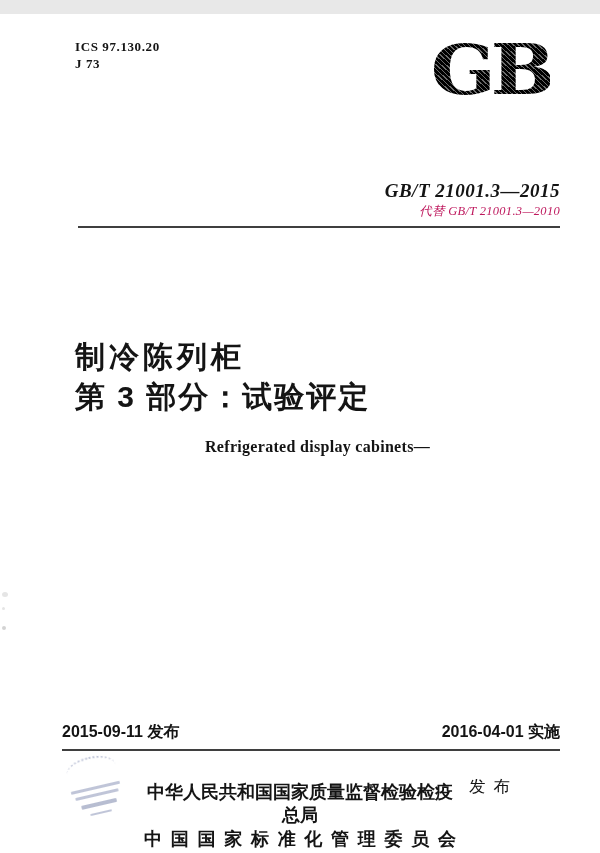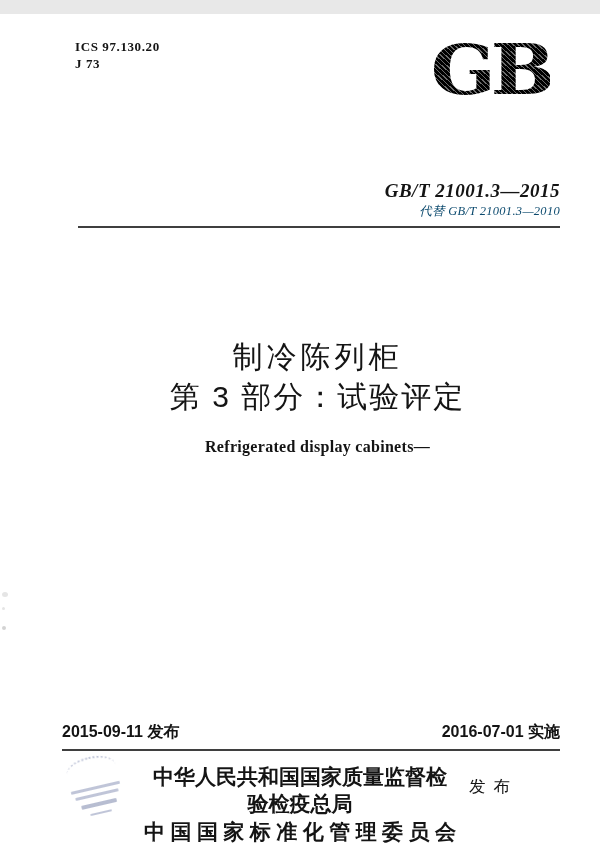--- a/index.html
+++ b/index.html
@@ -32,50 +32,50 @@
   
   .main-title{
     position:absolute;left:77px;top:106px;width:486px;
     font-size:39px;font-weight:bold;
     text-align:justify;text-align-last:justify;
     line-height:1.1;
   }
   
   .std-block{position:absolute;right:40px;top:166px;text-align:right;font-style:italic;}
   .std-no{font-size:19px;font-weight:bold;letter-spacing:0.5px;}
-  .std-replaces{font-size:12.5px;margin-top:1px;letter-spacing:0.3px;color:#0c4a6e;}
+  .std-replaces{font-size:12.5px;margin-top:1px;letter-spacing:0.3px;color:#be185d;}
   .rule{position:absolute;height:2px;background:#3f3f3f;}
   .rule-top{left:78px;right:40px;top:212px;}
   .rule-bottom{left:62px;right:40px;top:735px;}
   
   .cn-title{
     position:absolute;left:75px;right:40px;top:323px;
-    text-align:center;
+    text-align:left;
     font-family:"Liberation Sans", sans-serif;
-    font-weight:normal;font-size:30px;line-height:1.32;
+    font-weight:bold;font-size:30px;line-height:1.32;
   }
   .cn-title .l1{letter-spacing:4px;}
   .cn-title .l2{letter-spacing:2px;}
   
   .en-title{
     position:absolute;left:75px;right:40px;top:421px;
     text-align:center;font-weight:bold;font-size:16px;line-height:1.55;
     letter-spacing:0.3px;
   }
   
   .dates{
     position:absolute;left:62px;right:40px;top:708px;
     display:flex;justify-content:space-between;
     font-family:"Liberation Sans", sans-serif;
     font-weight:bold;font-size:16px;text-align:right;
   }
   
   .issuer{
-    position:absolute;left:144px;top:750px;width:312px;
-    font-weight:bold;font-size:21px;line-height:1.3;
+    position:absolute;left:144px;top:767px;width:312px;
+    font-weight:bold;font-size:18px;line-height:1.3;
     text-align:center;
   }
   .issuer .l2{text-align:justify;text-align-last:justify;}
   .publish-label{
     position:absolute;right:88px;top:762px;
     font-weight:normal;font-size:16.5px;letter-spacing:2px;
   }
   
   .stamp{
     position:absolute;left:68px;top:742px;width:60px;height:86px;
@@ -124,21 +124,21 @@
     <div class="l1">制冷陈列柜</div>
     <div class="l2">第 3 部分：试验评定</div>
   </div>
 
   <div class="en-title">
     <div>Refrigerated display cabinets—</div>
   </div>
 
   <div class="dates">
     <span>2015-09-11 发布</span>
-    <span>2016-07-01 实施</span>
+    <span>2016-04-01 实施</span>
   </div>
 
   <div class="rule rule-bottom"></div>
 
   <div class="issuer">
     <div class="l1">中华人民共和国国家质量监督检验检疫总局</div>
     <div class="l2">中国国家标准化管理委员会</div>
   </div>
 
   <div class="publish-label">发 布</div>

